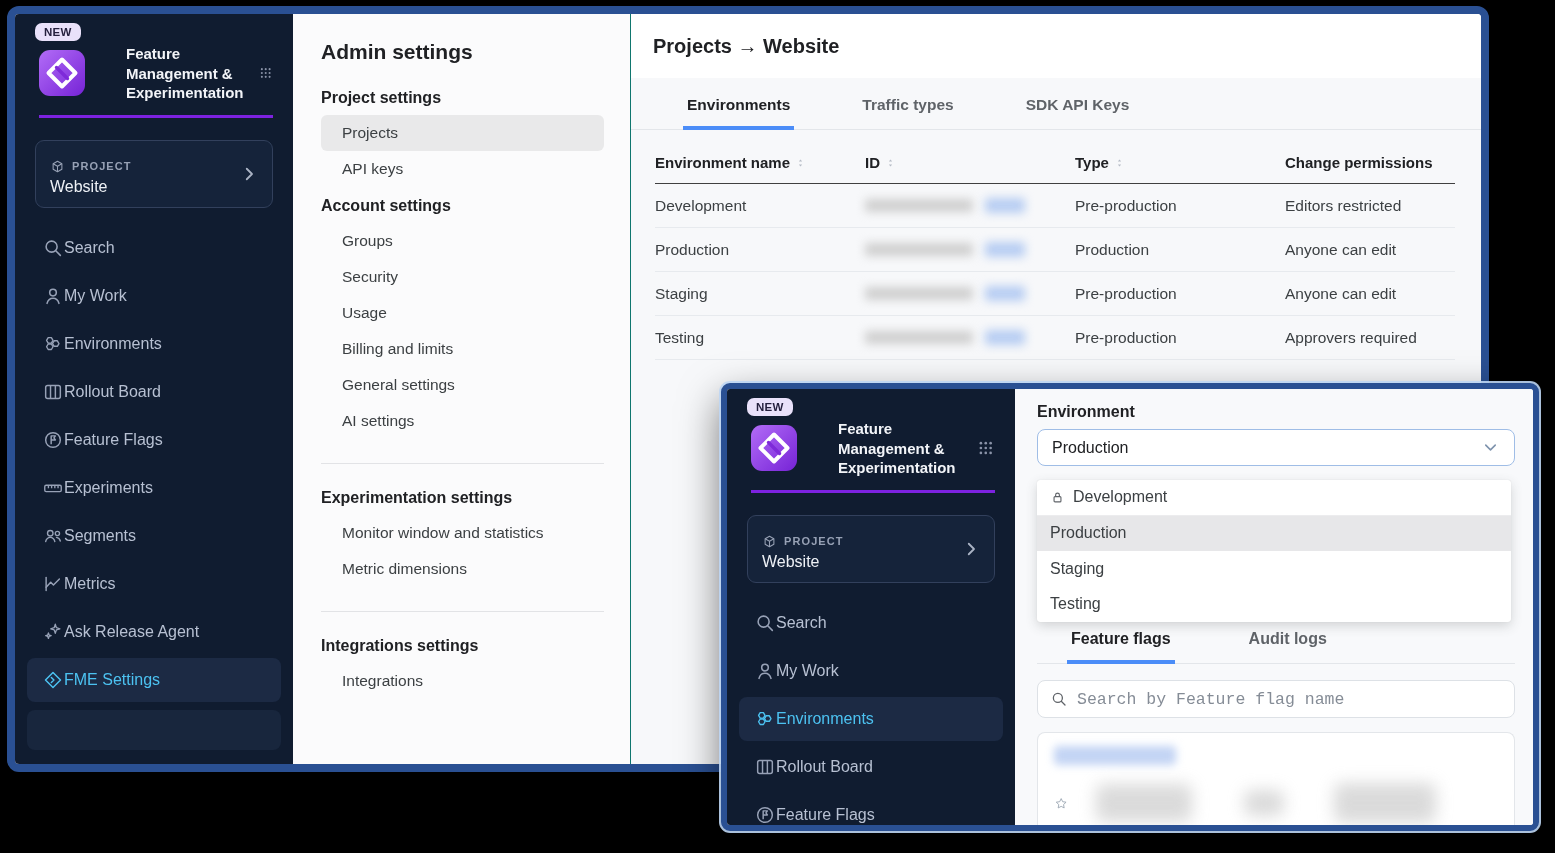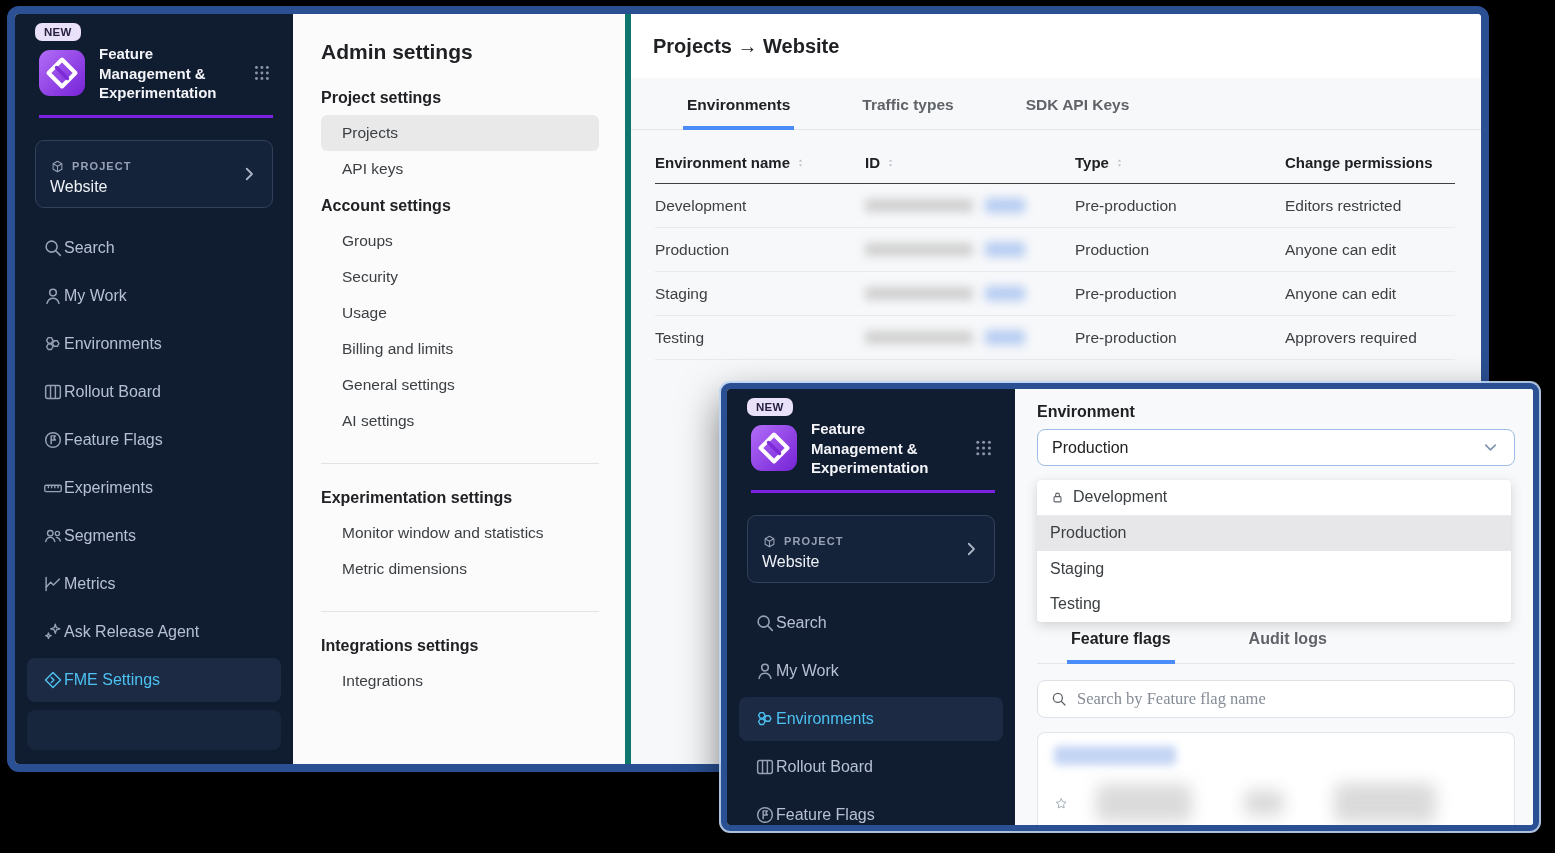--- a/index.html
+++ b/index.html
@@ -14,38 +14,38 @@
                   box-shadow:0 0 0 2px rgba(190,214,244,.9), 0 16px 40px rgba(0,0,0,.55); z-index:5; }
 
   
   .sidebar { background:#101c30; color:#b7c0d2; flex:0 0 278px; position:relative; overflow:hidden; }
   .window-front .sidebar { flex:0 0 288px; }
   .sb-head { position:relative; padding:30px 20px 0 24px; }
   .new-badge { position:absolute; top:9px; left:20px; background:#e9e1fa; color:#241f3d; font-size:11.5px; font-weight:bold;
                padding:3px 9px; border-radius:7px; letter-spacing:.3px; z-index:2; }
   .logo-row { display:flex; align-items:center; gap:14px; }
   .app-logo { width:46px; height:46px; flex:0 0 46px; }
-  .app-name { font-size:15px; font-weight:bold; color:#f2f4f8; line-height:1.3; width:152px; }
+  .app-name { font-size:15px; font-weight:bold; color:#f2f4f8; line-height:1.3; width:152px;margin-left:27px; }
   .grid-btn { margin-left:auto; color:#8a93a8; width:24px; height:24px; cursor:pointer; }
   .purple-line { height:3px; background:#7d22e0; margin:12px 20px 0 24px; }
   .project-card { margin:22px 20px 0 20px; background:#15233a; border:1px solid #32405c; border-radius:9px;
                   padding:11px 14px; display:flex; align-items:center; cursor:pointer; }
   .pc-label { display:flex; align-items:center; gap:7px; color:#97a1b5; font-size:11px; font-weight:bold; letter-spacing:1.1px;margin-top:7px; }
   .pc-name { color:#eef1f6; font-size:16px; margin-top:4px; }
   .pc-chev { margin-left:auto; color:#aab3c4; width:18px; height:18px; }
   .nav { margin-top:16px; }
   .nav-item { height:48px; display:flex; align-items:center; padding-left:27px; font-size:16px; cursor:pointer; color:#b7c0d2; }
   .nav-item .ic { color:#97a1b6; }
   .nav-item.active { margin:2px 12px; padding-left:15px; height:44px; border-radius:8px; background:#1c2a44; color:#4cc2f1; }
   .nav-item.active .ic { color:#4cc2f1; }
   .nav-stub { margin:8px 12px 0; height:40px; border-radius:8px; background:#18263d; }
   .ic { width:22px; height:22px; flex:0 0 22px; }
 
   
-  .admin { flex:0 0 338px; background:#fbfbfc; border-right:6px solid #0f766e; padding:26px 26px 0 28px; overflow:hidden; }
+  .admin { flex:0 0 338px; background:#fbfbfc; border-right:1px solid #0f766e; padding:26px 26px 0 28px; overflow:hidden; }
   .admin-title { font-size:21px; font-weight:bold; color:#202124; }
   .admin-heading { font-size:16px; font-weight:bold; color:#202124; margin-top:25px; }
   .admin-list { margin-top:8px; }
   .admin-item { padding:9px 21px; font-size:15.5px; color:#3c4043; border-radius:6px; cursor:pointer; }
   .admin-item.active { background:#e9e9ea; }
   .admin-divider { border-top:1px solid #e2e3e6; margin:24px 0 0; }
 
   
   .main { flex:1; background:#f7f8fa; display:flex; flex-direction:column; overflow:hidden; }
   .main-header { height:64px; background:#fff; display:flex; align-items:center; padding-left:22px; }
@@ -76,21 +76,21 @@
   .opt { height:35.5px; display:flex; align-items:center; padding:0 13px; font-size:16px; color:#3c4043; gap:8px; cursor:pointer; }
   .opt.first { border-bottom:1px solid #ececee; }
   .opt.selected { background:#e7e7e9; }
   .lock { width:15px; height:15px; color:#5f6368; }
   .fspacer { height:150px; }
   .ftabbar { display:flex; gap:70px; padding-left:30px; border-bottom:1px solid #e3e6ea; }
   .ftabbar .tab { padding-top:14px; }
   .searchbox { margin-top:16px; height:38px; background:#fff; border:1px solid #dde1e6; border-radius:8px;
                display:flex; align-items:center; padding:0 12px; gap:9px; }
   .searchbox .ic { width:18px; height:18px; flex:0 0 18px; color:#5f6368; }
-  .searchbox input { border:none; outline:none; flex:1; font-size:16.5px; font-family:Liberation Serif, serif; color:#202124; background:transparent; }
+  .searchbox input { border:none; outline:none; flex:1; font-size:16.5px; font-family:Liberation Mono, monospace; color:#202124; background:transparent; }
   .searchbox input::placeholder { color:#858c96; }
   .flag-card { margin-top:14px; background:#fff; border:1px solid #e3e6ea; border-bottom:none; border-radius:8px 8px 0 0;
                padding:13px 16px 0; flex:1; }
   .pill-blue { width:122px; height:19px; background:#c3d4f4; border-radius:4px; filter:blur(4px); }
   .card-row { margin-top:18px; display:flex; align-items:center; }
   .star { width:21px; height:21px; color:#9aa5b2; cursor:pointer; }
   .gb { background:#bdbdbd; opacity:.55; filter:blur(8px); border-radius:8px; }
   .gb1 { width:140px; height:38px; margin-left:28px; }
   .gb2 { width:58px; height:26px; margin-left:52px; }
   .gb3 { width:150px; height:40px; margin-left:50px; }

